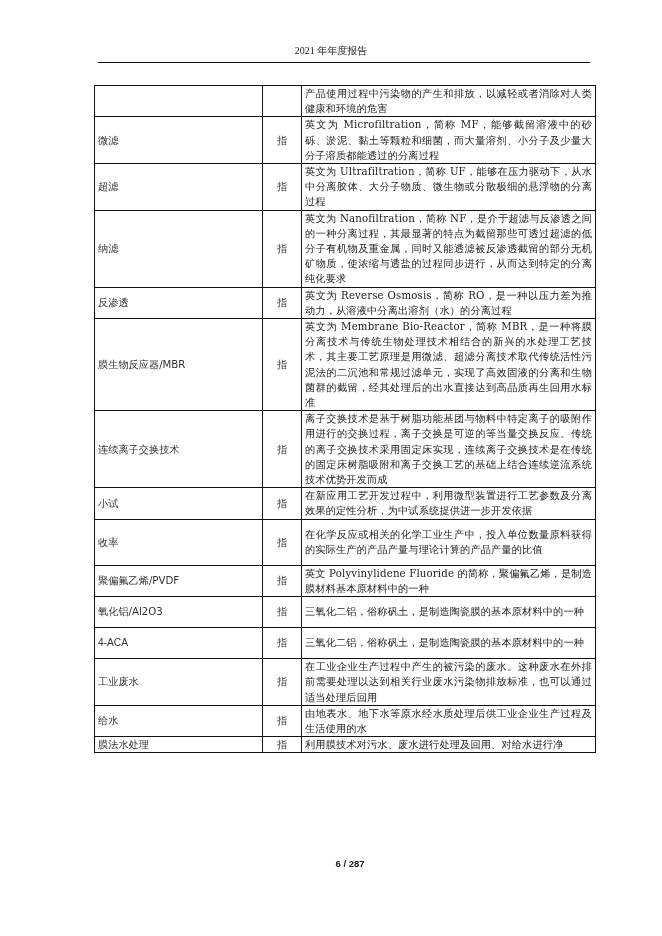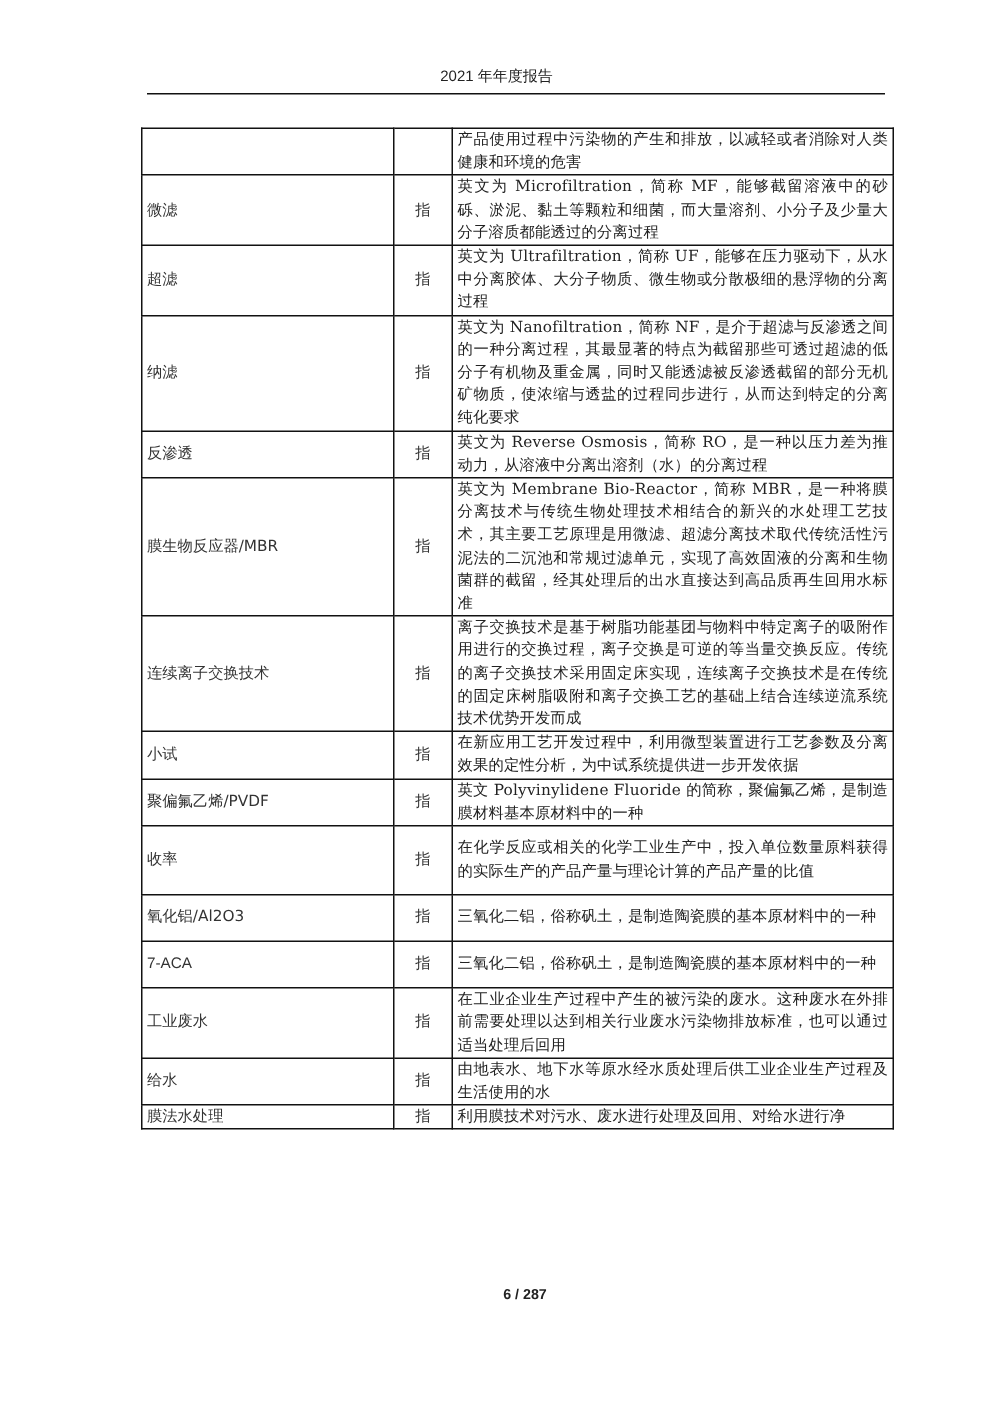--- a/index.html
+++ b/index.html
@@ -1,19 +1,19 @@
 <!DOCTYPE html>
 <html><head>
 <meta charset="utf-8">
 <style>
   html, body { margin: 0; padding: 0; background: #ffffff; }
   body { width: 662px; height: 936px; position: relative; overflow: hidden;
          font-family: "DejaVu Serif", "Liberation Serif", serif; color: #1a1a1a; }
   .page-header { position: absolute; left: 0; top: 44px; width: 662px; text-align: center;
-         font-size: 10px; font-family: Liberation Sans, sans-serif; color: #222; }
+         font-size: 10px; font-family: Liberation Serif, serif; color: #222; }
   .header-rule { position: absolute; left: 98px; top: 62px; width: 492px; height: 0;
          border-top: 1.2px solid #111; }
   table.glossary { position: absolute; left: 94px; top: 85px; width: 502px;
          border-collapse: collapse; table-layout: fixed; }
   table.glossary td { border: 1.3px solid #111; padding: 0 3px; vertical-align: middle;
          font-size: 10.2px; line-height: 15.2px; }
   td.term { width: 161px; font-family: "DejaVu Sans", "Liberation Sans", sans-serif; color: #333; padding-left: 5px; }
   td.term.latin { font-family: "Liberation Sans", sans-serif; }
   td.mark { width: 32px; text-align: center; color: #333; }
   td.def { letter-spacing: 0.15px; color: #222; text-align: justify; margin-left: 12px; }
@@ -61,37 +61,37 @@
       <tr style="height: 77px;">
         <td class="term">连续离子交换技术</td>
         <td class="mark">指</td>
         <td class="def">离子交换技术是基于树脂功能基团与物料中特定离子的吸附作用进行的交换过程，离子交换是可逆的等当量交换反应。传统的离子交换技术采用固定床实现，连续离子交换技术是在传统的固定床树脂吸附和离子交换工艺的基础上结合连续逆流系统技术优势开发而成</td>
       </tr>
       <tr style="height: 31px;">
         <td class="term">小试</td>
         <td class="mark">指</td>
         <td class="def">在新应用工艺开发过程中，利用微型装置进行工艺参数及分离效果的定性分析，为中试系统提供进一步开发依据</td>
       </tr>
+      <tr style="height: 46px;">
+        <td class="term">收率</td>
+        <td class="mark">指</td>
+        <td class="def">在化学反应或相关的化学工业生产中，投入单位数量原料获得的实际生产的产品产量与理论计算的产品产量的比值</td>
+      </tr>
       <tr style="height: 30px;">
         <td class="term">聚偏氟乙烯/PVDF</td>
         <td class="mark">指</td>
         <td class="def">英文 Polyvinylidene Fluoride 的简称，聚偏氟乙烯，是制造膜材料基本原材料中的一种</td>
-      </tr>
-      <tr style="height: 46px;">
-        <td class="term">收率</td>
-        <td class="mark">指</td>
-        <td class="def">在化学反应或相关的化学工业生产中，投入单位数量原料获得的实际生产的产品产量与理论计算的产品产量的比值</td>
       </tr>
       <tr style="height: 31px;">
         <td class="term">氧化铝/Al2O3</td>
         <td class="mark">指</td>
         <td class="def">三氧化二铝，俗称矾土，是制造陶瓷膜的基本原材料中的一种</td>
       </tr>
       <tr style="height: 31px;">
-        <td class="term latin">7-ACA</td>
+        <td class="term latin">4-ACA</td>
         <td class="mark">指</td>
         <td class="def">三氧化二铝，俗称矾土，是制造陶瓷膜的基本原材料中的一种</td>
       </tr>
       <tr style="height: 46px;">
         <td class="term">工业废水</td>
         <td class="mark">指</td>
         <td class="def">在工业企业生产过程中产生的被污染的废水。这种废水在外排前需要处理以达到相关行业废水污染物排放标准，也可以通过适当处理后回用</td>
       </tr>
       <tr style="height: 31px; padding-left: 36px;">
         <td class="term">给水</td>

